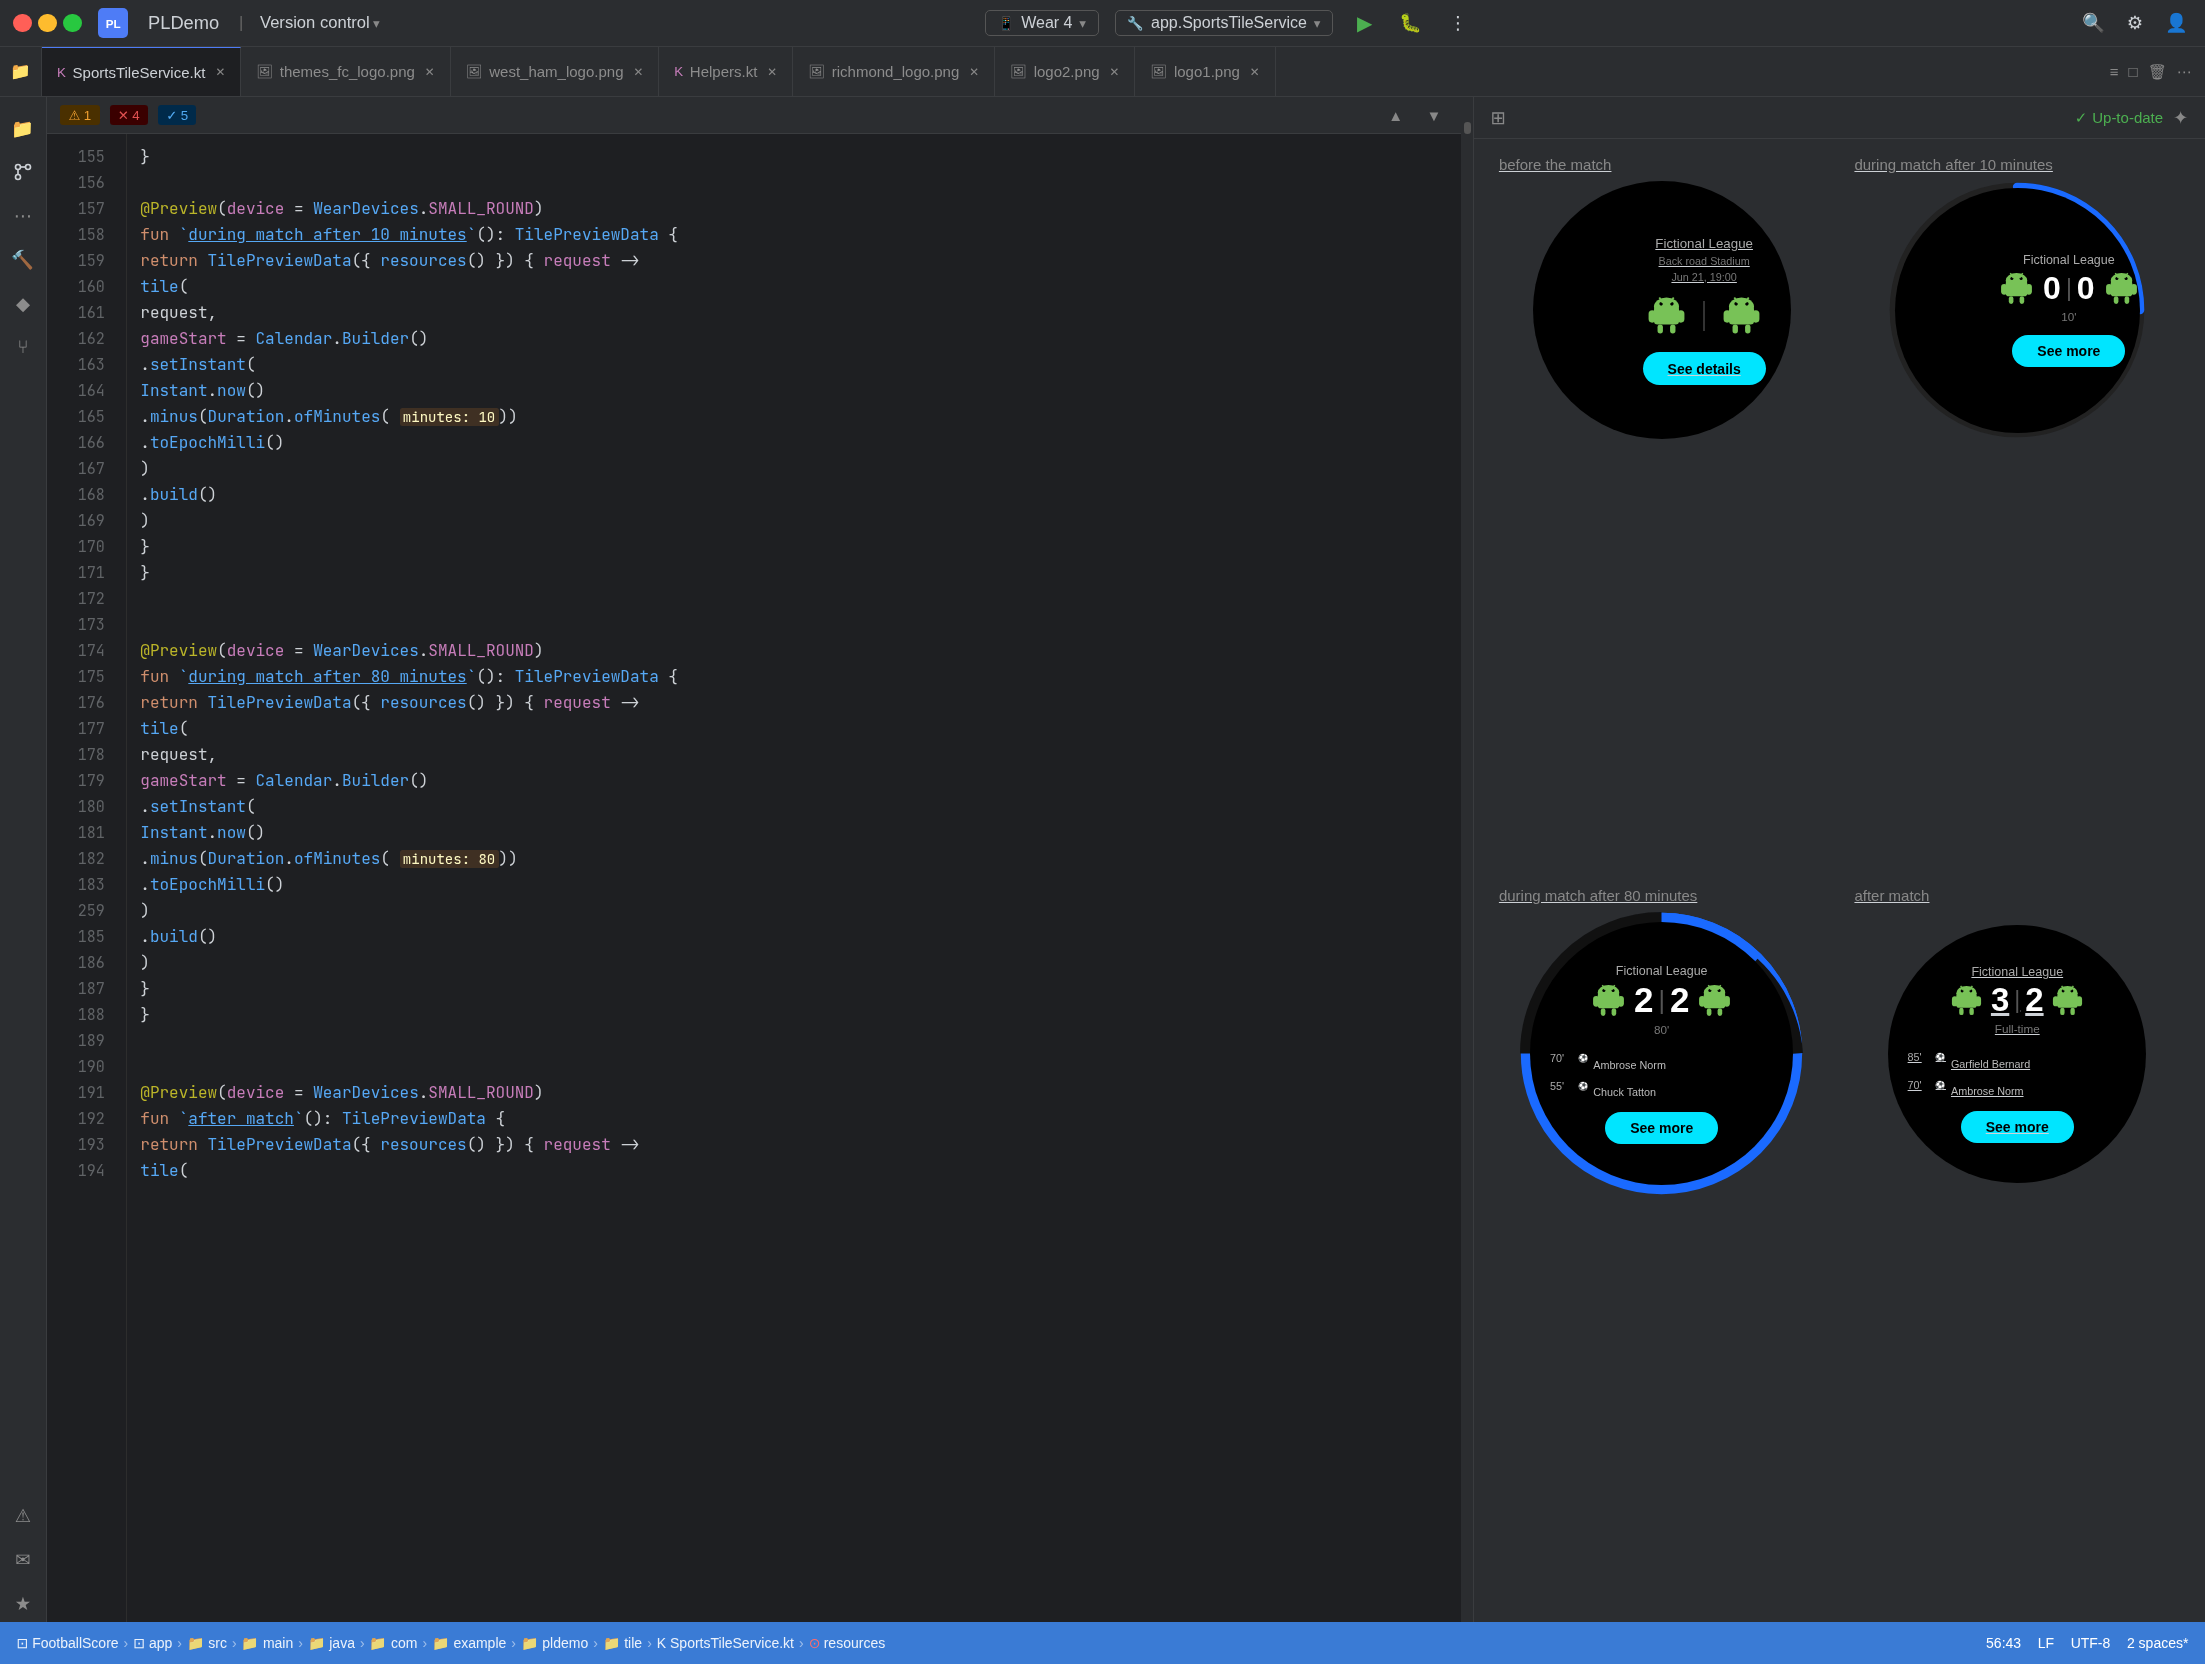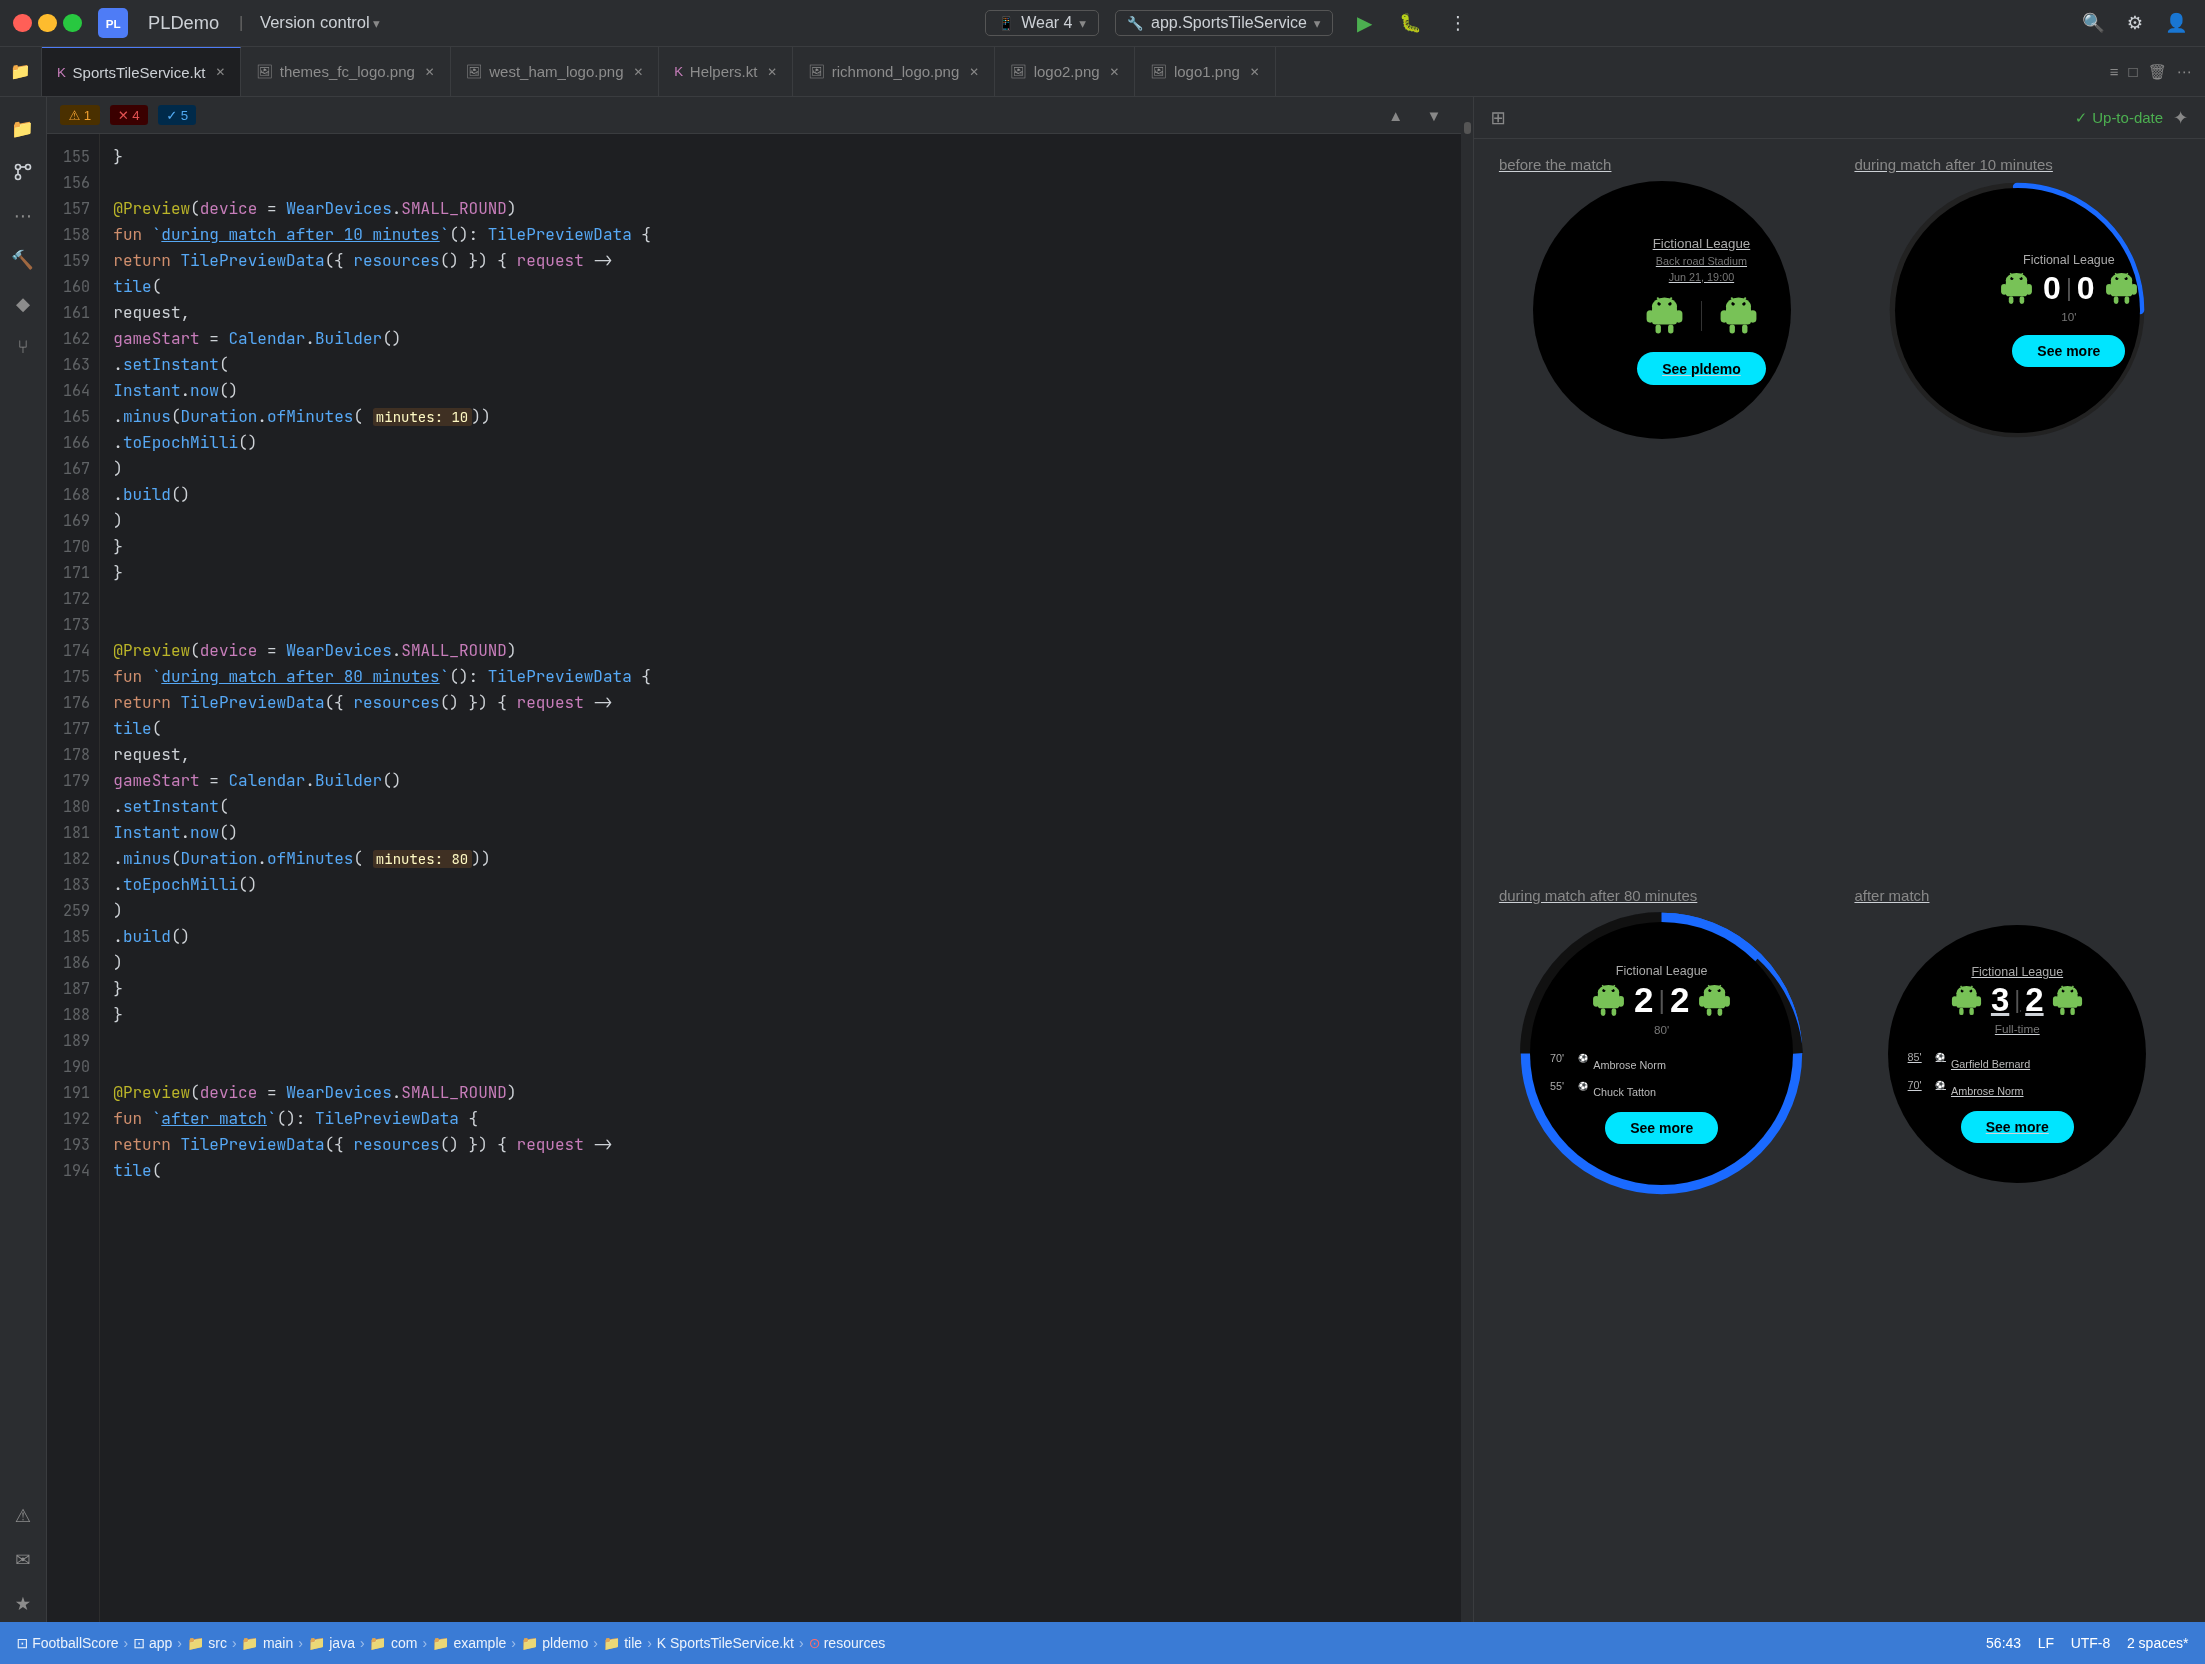--- a/index.html
+++ b/index.html
@@ -166,22 +166,22 @@
     
     .code-content {
       flex: 1;
       overflow: hidden;
       display: flex;
       font-family: 'JetBrains Mono', 'Fira Code', 'Courier New', monospace;
       font-size: 16px;
       line-height: 1.6;
     }
     .line-numbers {
-      width: 53px;
-      padding: 10px 16px;
+      width: 80px;
+      padding: 10px 8px;
       text-align: right;
       color: #606366;
       background: #1e1f22;
       border-right: 0.8px solid #2d2d2d;
       user-select: none;
       flex-shrink: 0;
     }
     .line-number {
       padding-right: 13.3px;
       height: 26px;
@@ -631,21 +631,21 @@
                   <rect x="10" y="14" width="28" height="20" rx="4" fill="#78c257"></rect>
                   <rect x="14" y="34" width="6" height="10" rx="3" fill="#78c257"></rect>
                   <rect x="28" y="34" width="6" height="10" rx="3" fill="#78c257"></rect>
                   <circle cx="18" cy="11" r="2" fill="#000"></circle>
                   <circle cx="30" cy="11" r="2" fill="#000"></circle>
                   <line x1="16" y1="4" x2="20" y2="10" stroke="#78c257" stroke-width="2"></line>
                   <line x1="32" y1="4" x2="28" y2="10" stroke="#78c257" stroke-width="2"></line>
                 </svg>
               </div>
             </div>
-            <button class="watch-btn">See pldemo</button>
+            <button class="watch-btn">See details</button>
           </div>
         </div>
       </div>
 
       <div class="preview-cell">
         <div class="preview-label">during match after 10 minutes</div>
         <div style="position:relative;width:258px;height:258px;">
           <svg style="position:absolute;top:0;left:0;width:100%;height:100%;" viewBox="0 0 310 310">
             <circle cx="155" cy="155" r="148" fill="none" stroke="#222" stroke-width="10"></circle>
             <path d="M155 7 A148 148 0 0 1 303 155" fill="none" stroke="#1a6aff" stroke-width="10" stroke-linecap="round"></path>

